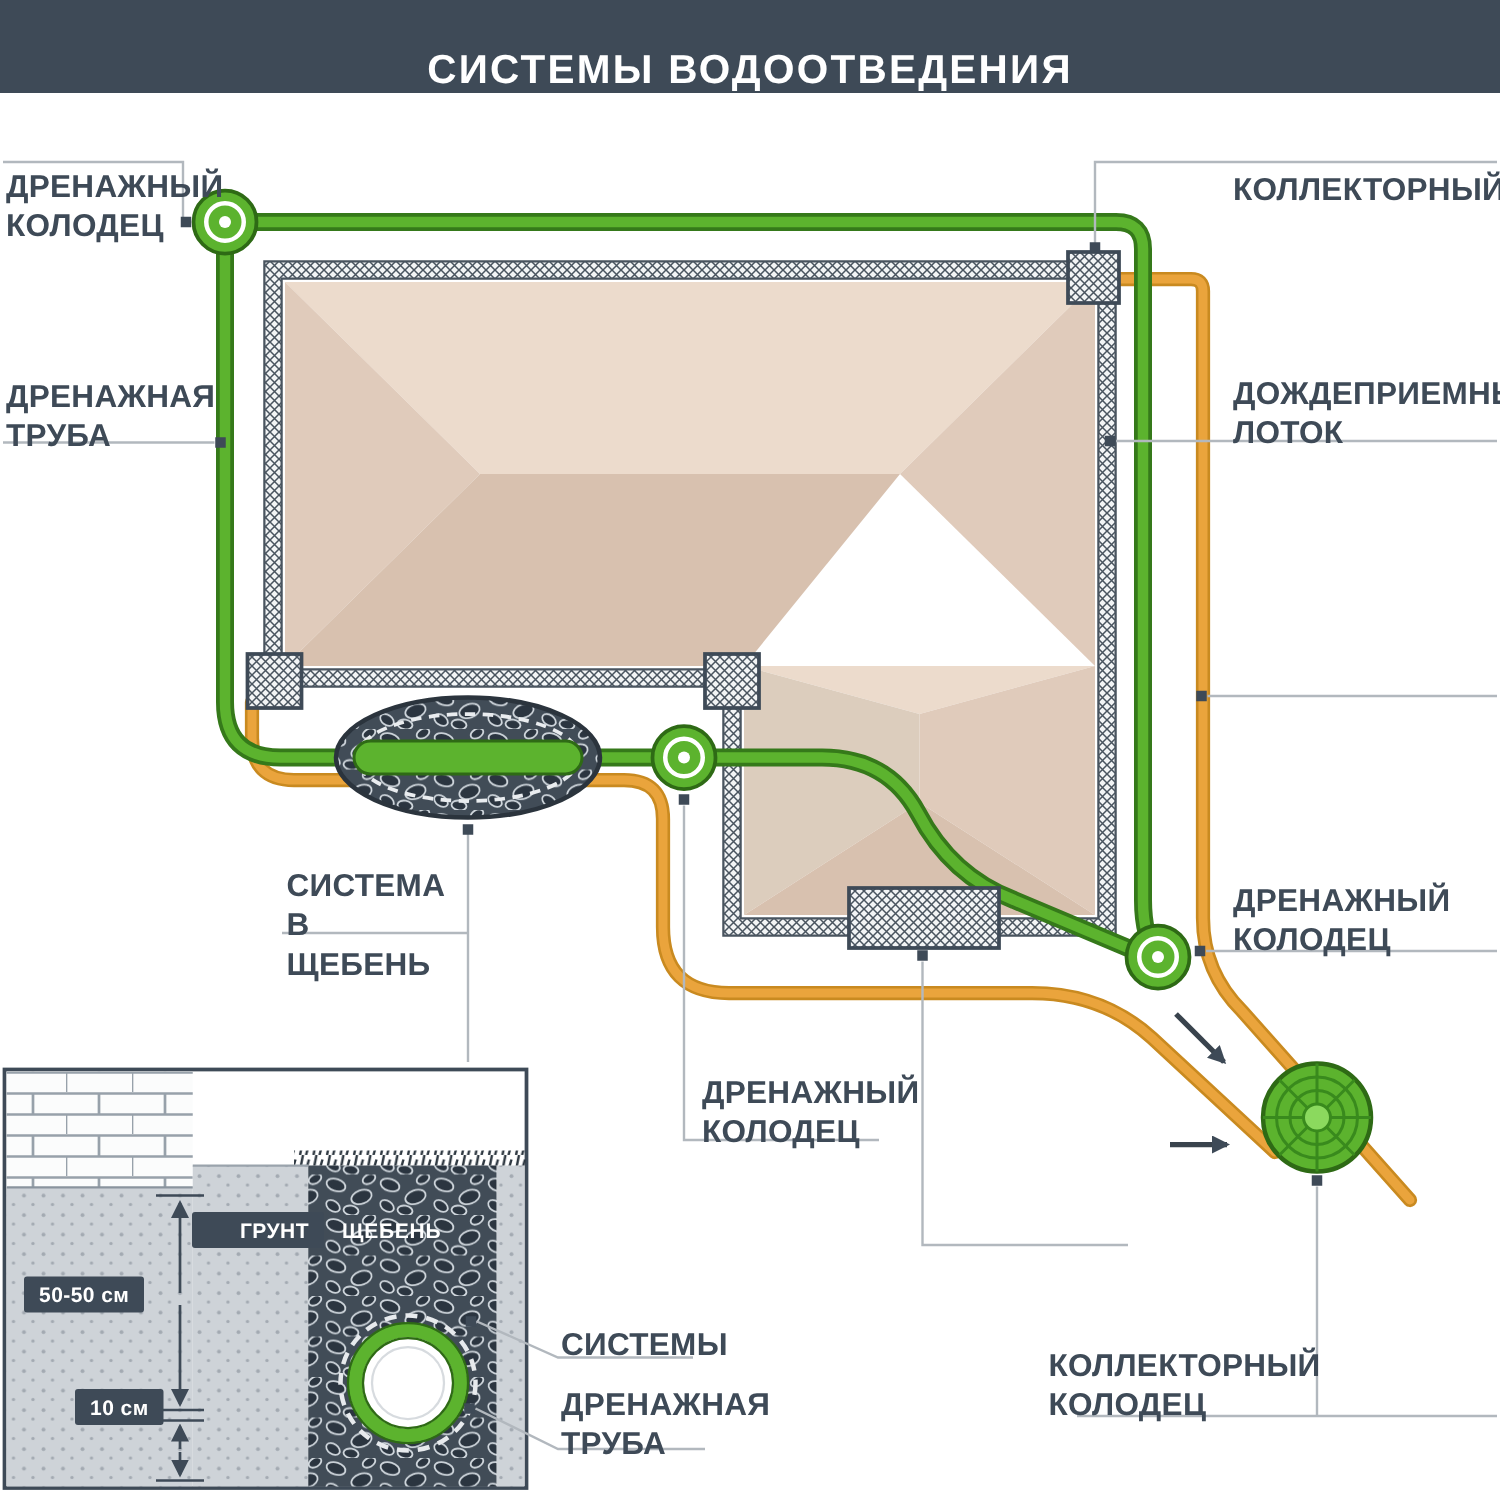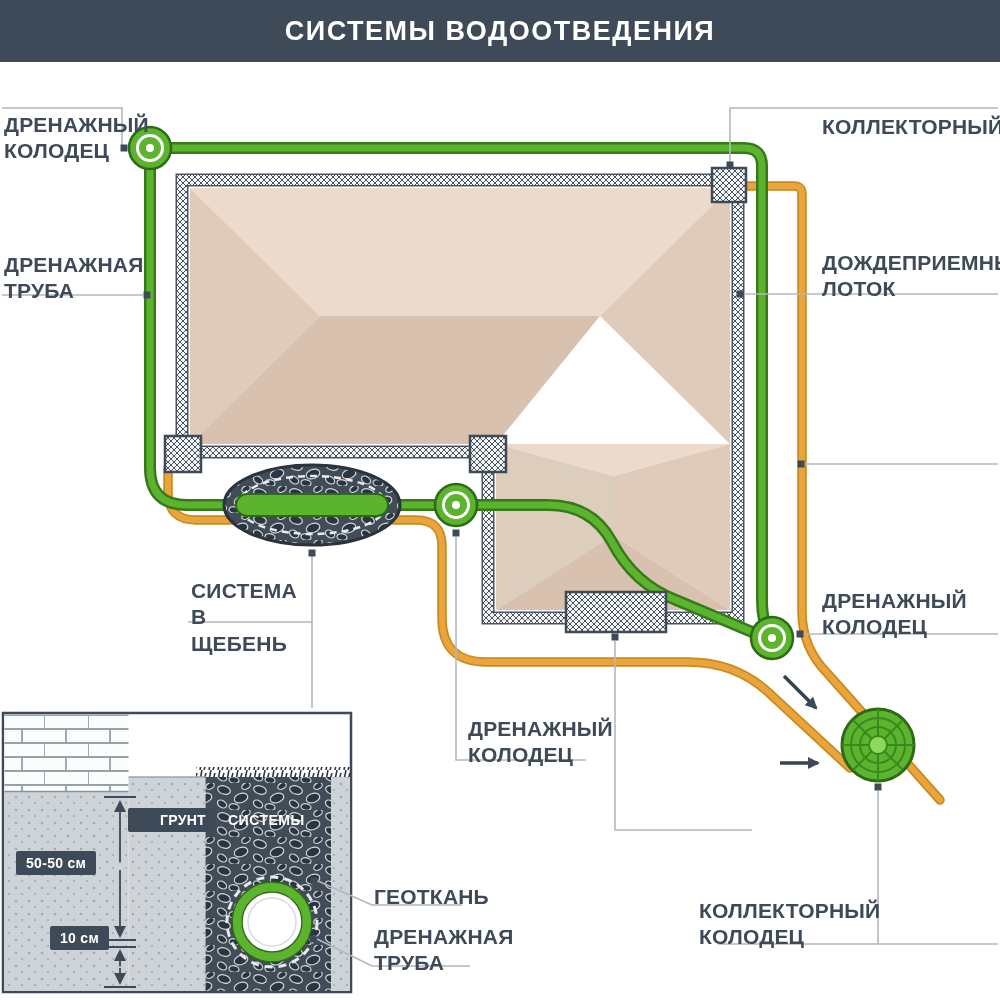--- a/index.html
+++ b/index.html
@@ -1,19 +1,19 @@
 <!DOCTYPE html>
 <html><head>
 <meta charset="utf-8">
 <style>
   html,body{margin:0;padding:0;background:#fff;}
   .stage{position:relative;width:1000px;height:1000px;background:#fff;overflow:hidden;
          font-family:"Liberation Sans",sans-serif;}
   .header{position:absolute;top:0;left:0;width:1000px;height:62px;background:#3e4a57;
-          display:flex;align-items:center;justify-content:center;z-index:3;}
+          display:flex;align-items:flex-end;justify-content:center;z-index:3;}
   .header .t{color:#fff;font-size:27px;font-weight:bold;letter-spacing:1.5px;}
   svg.diagram{position:absolute;left:0;top:0;z-index:1;}
   .lbl{position:absolute;font-size:21px;font-weight:bold;color:#3e4a57;line-height:1.26;
        letter-spacing:.2px;z-index:2;}
   .badge{position:absolute;background:#3e4a57;color:#fff;font-size:14px;font-weight:bold;
          padding:4px 10px;border-radius:2px;z-index:2;letter-spacing:.3px;}
   .wtext{position:absolute;color:#fff;font-size:14px;font-weight:bold;letter-spacing:.5px;z-index:2;}
 </style>
 </head>
 <body>
@@ -189,21 +189,21 @@
   </svg>
 
   <div class="lbl" style="left:4px;top:112px;width:118px;">ДРЕНАЖНЫЙ КОЛОДЕЦ</div>
   <div class="lbl" style="left:822px;top:114px;width:176px;">КОЛЛЕКТОРНЫЙ</div>
   <div class="lbl" style="left:4px;top:252px;width:118px;">ДРЕНАЖНАЯ ТРУБА</div>
   <div class="lbl" style="left:822px;top:250px;width:176px;">ДОЖДЕПРИЕМНЫЙ ЛОТОК</div>
   <div class="lbl" style="left:822px;top:588px;width:150px;">ДРЕНАЖНЫЙ КОЛОДЕЦ</div>
   <div class="lbl" style="left:191px;top:578px;width:92px;">СИСТЕМА В ЩЕБЕНЬ</div>
   <div class="lbl" style="left:468px;top:716px;width:130px;">ДРЕНАЖНЫЙ КОЛОДЕЦ</div>
   <div class="lbl" style="left:699px;top:898px;width:180px;">КОЛЛЕКТОРНЫЙ КОЛОДЕЦ</div>
-  <div class="lbl" style="left:374px;top:884px;width:110px;">ГЕОТКАНЬ</div>
+  <div class="lbl" style="left:374px;top:884px;width:110px;">СИСТЕМЫ</div>
   <div class="lbl" style="left:374px;top:924px;width:115px;">ДРЕНАЖНАЯ ТРУБА</div>
 
   <div class="badge" style="left:128px;top:808px;padding-left:32px;">ГРУНТ</div>
-  <div class="wtext" style="left:228px;top:812px;">СИСТЕМЫ</div>
+  <div class="wtext" style="left:228px;top:812px;">ЩЕБЕНЬ</div>
   <div class="badge" style="left:16px;top:851px;">50-50 см</div>
   <div class="badge" style="left:50px;top:926px;">10 см</div>
 
 </div>
 
 </body></html>

